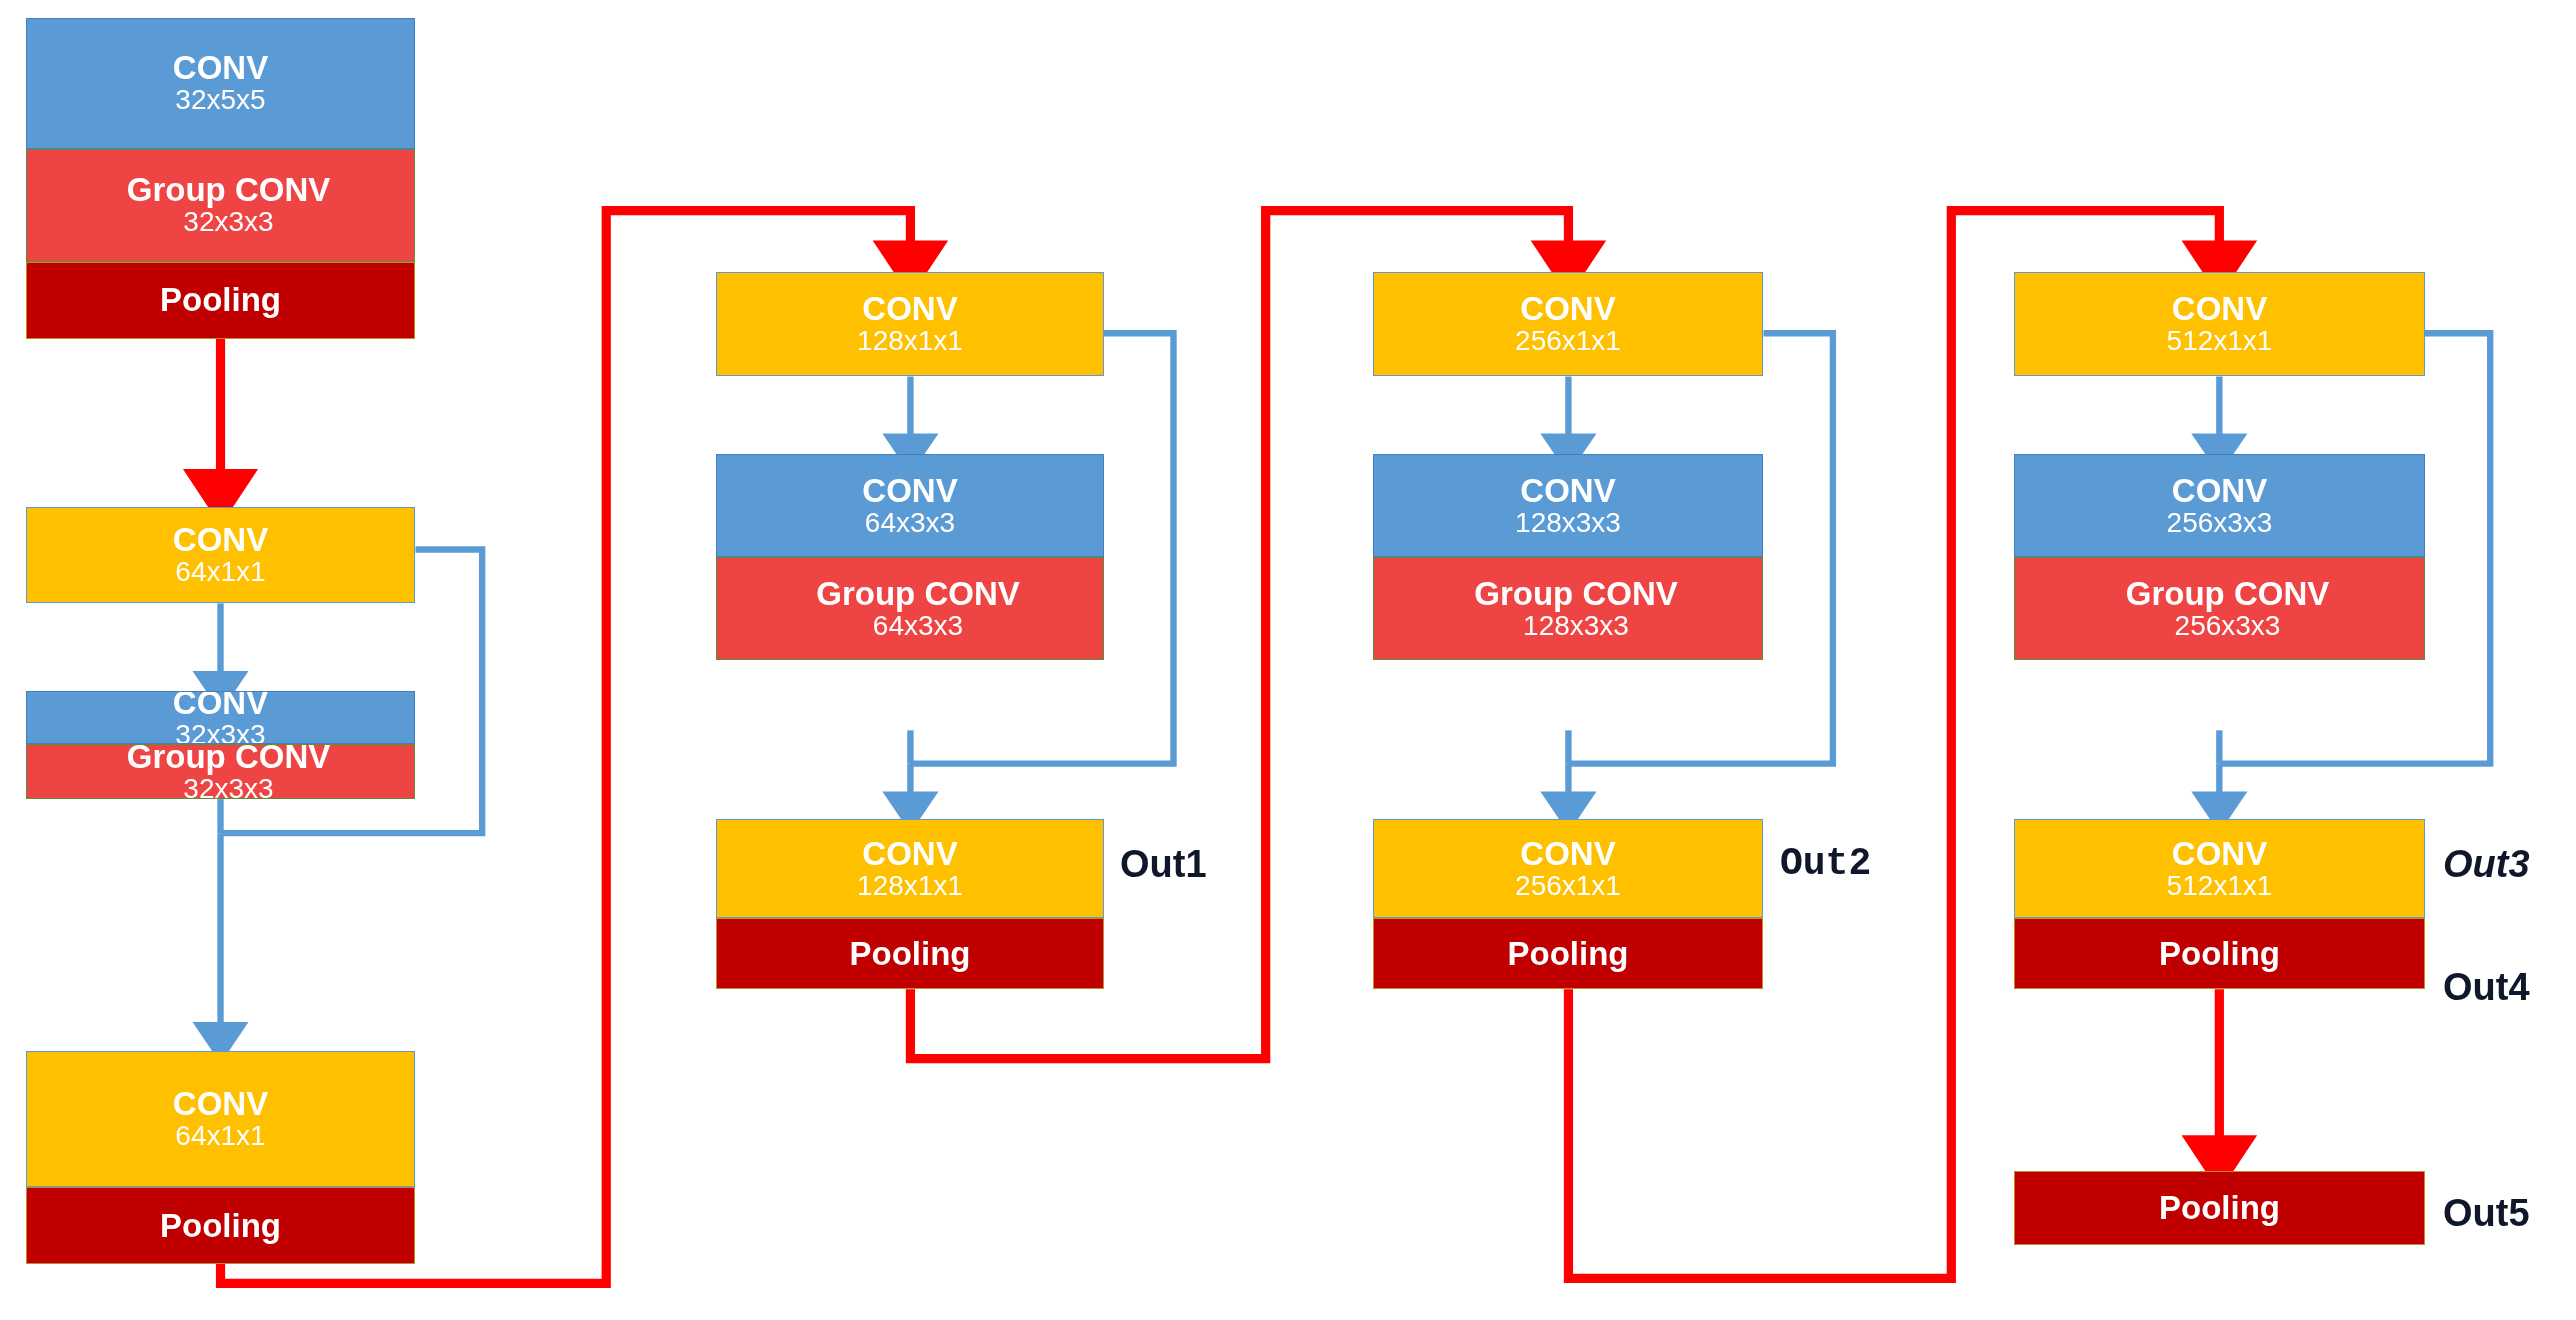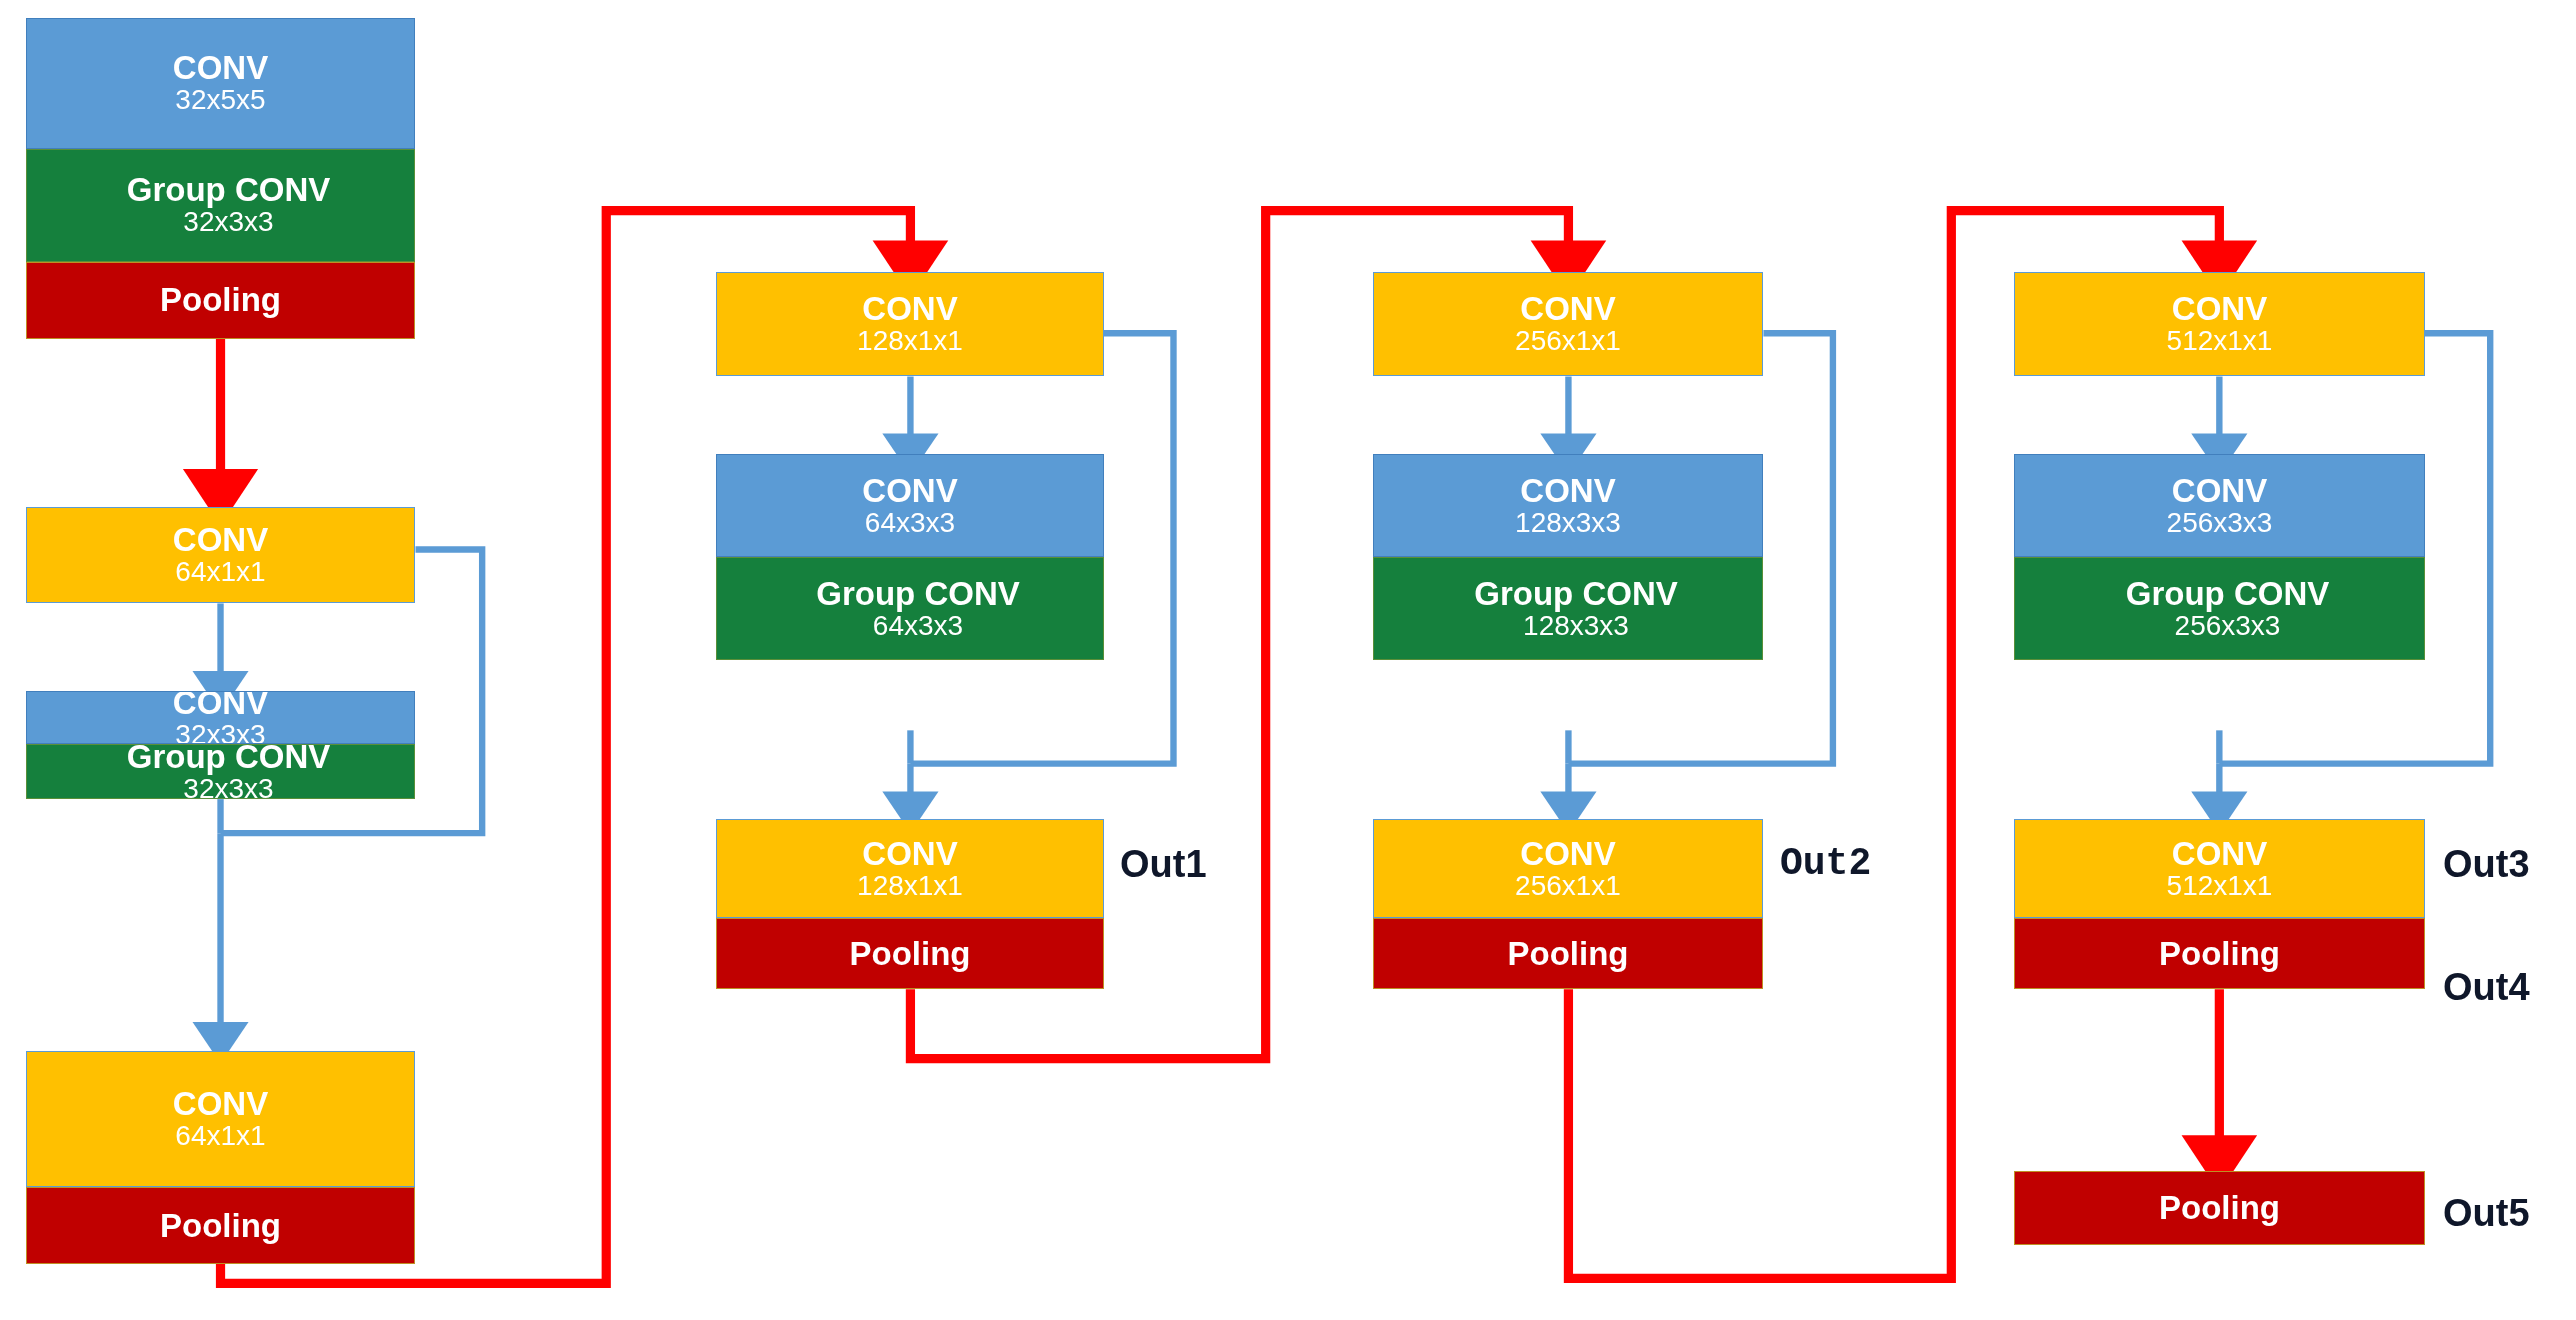--- a/index.html
+++ b/index.html
@@ -53,21 +53,21 @@
     font-weight: normal;
     font-size: 28px;
     white-space: nowrap;
     margin-top: 1.4px;
   }
   .layer.conv {
     background: #5b9bd5;
     border: 1.4px solid #417fbd;
   }
   .layer.gconv {
-    background: #15803d;
+    background: #ef4444;
     border: 1.4px solid #5a8f39;
     padding-left: 16px;
   }
   .layer.pconv {
     background: #ffc000;
     border: 1.4px solid #5b9bd5;
   }
   .layer.pool {
     background: #c00000;
     border: 1.4px solid #bf8f24;
@@ -263,18 +263,18 @@
       <span class="lname">Pooling</span>
     </div>
   </div>
 
   <div class="block" style="left:2014px; top:1171px; width:411px; height:74px;">
     <div class="layer pool" style="height:74px;">
       <span class="lname">Pooling</span>
     </div>
   </div>
 
-  <div class="out-label" style="left:2443px; top:845px;">Out3</div>
+  <div class="out-label" style="left:2443px; top:845px;font-style:italic;">Out3</div>
   <div class="out-label" style="left:2443px; top:968px;">Out4</div>
   <div class="out-label" style="left:2443px; top:1186px;margin-top:8px;">Out5</div>
 
 </div>
 
 
 </body></html>

